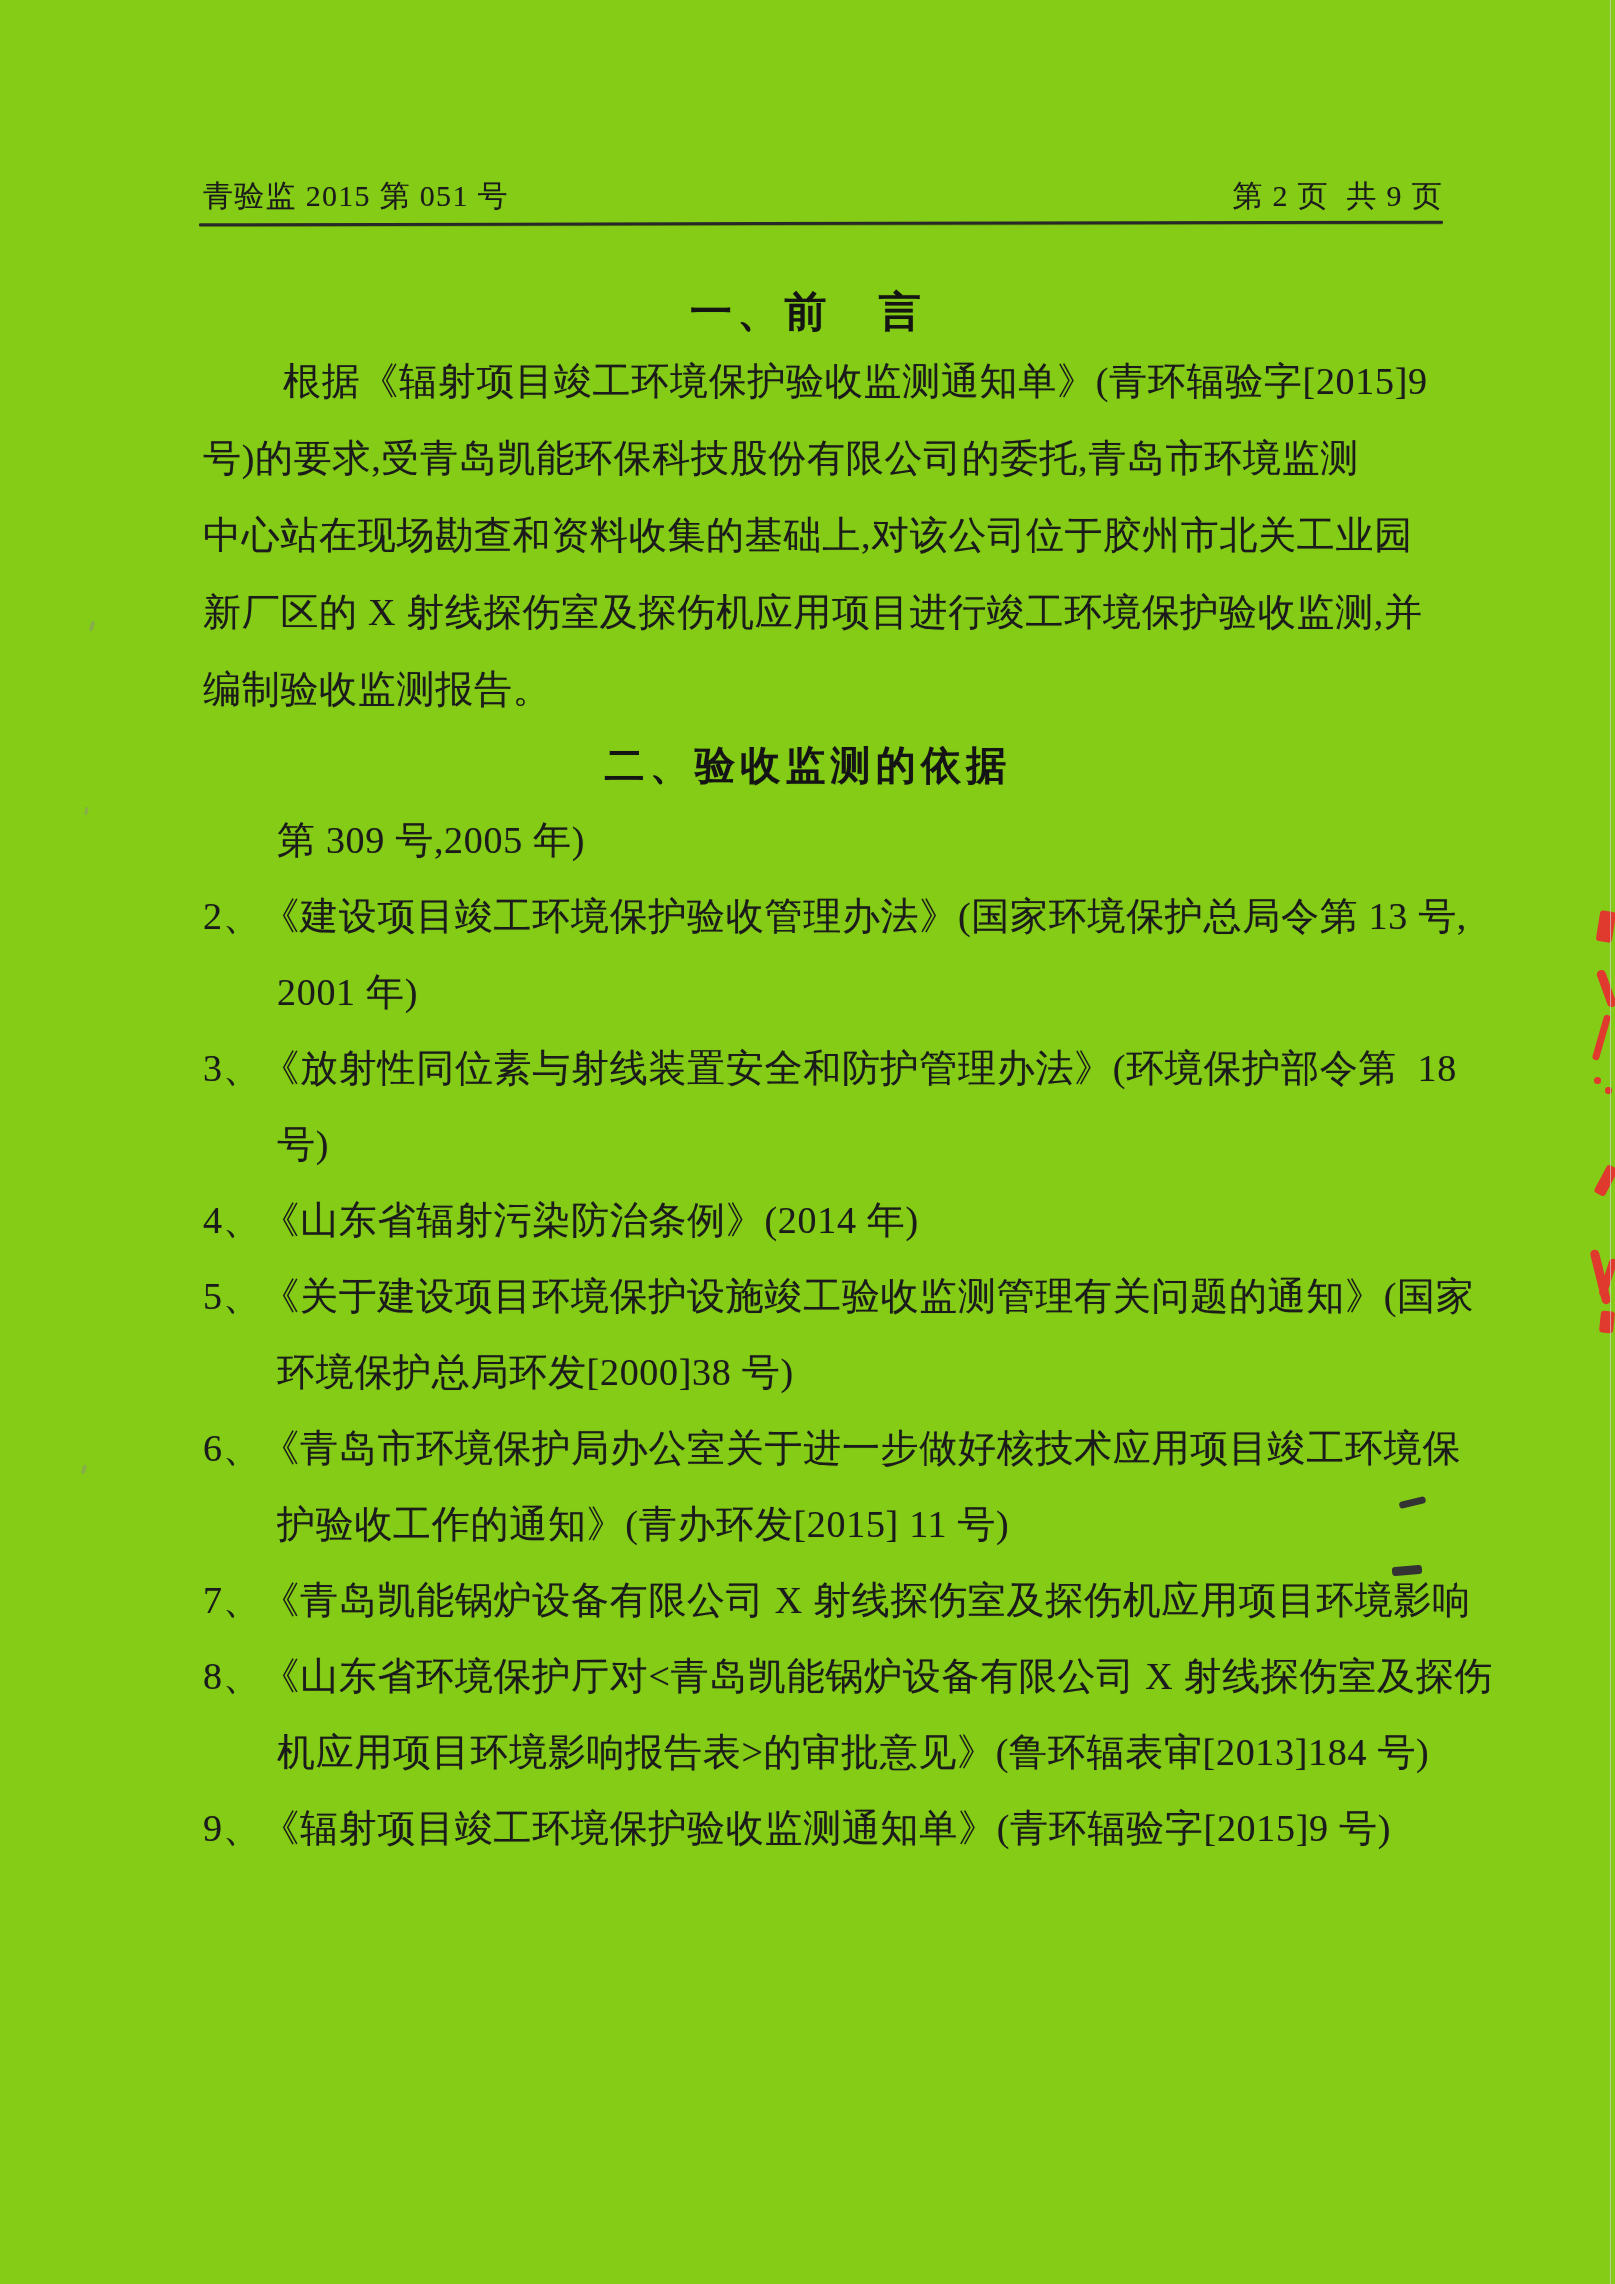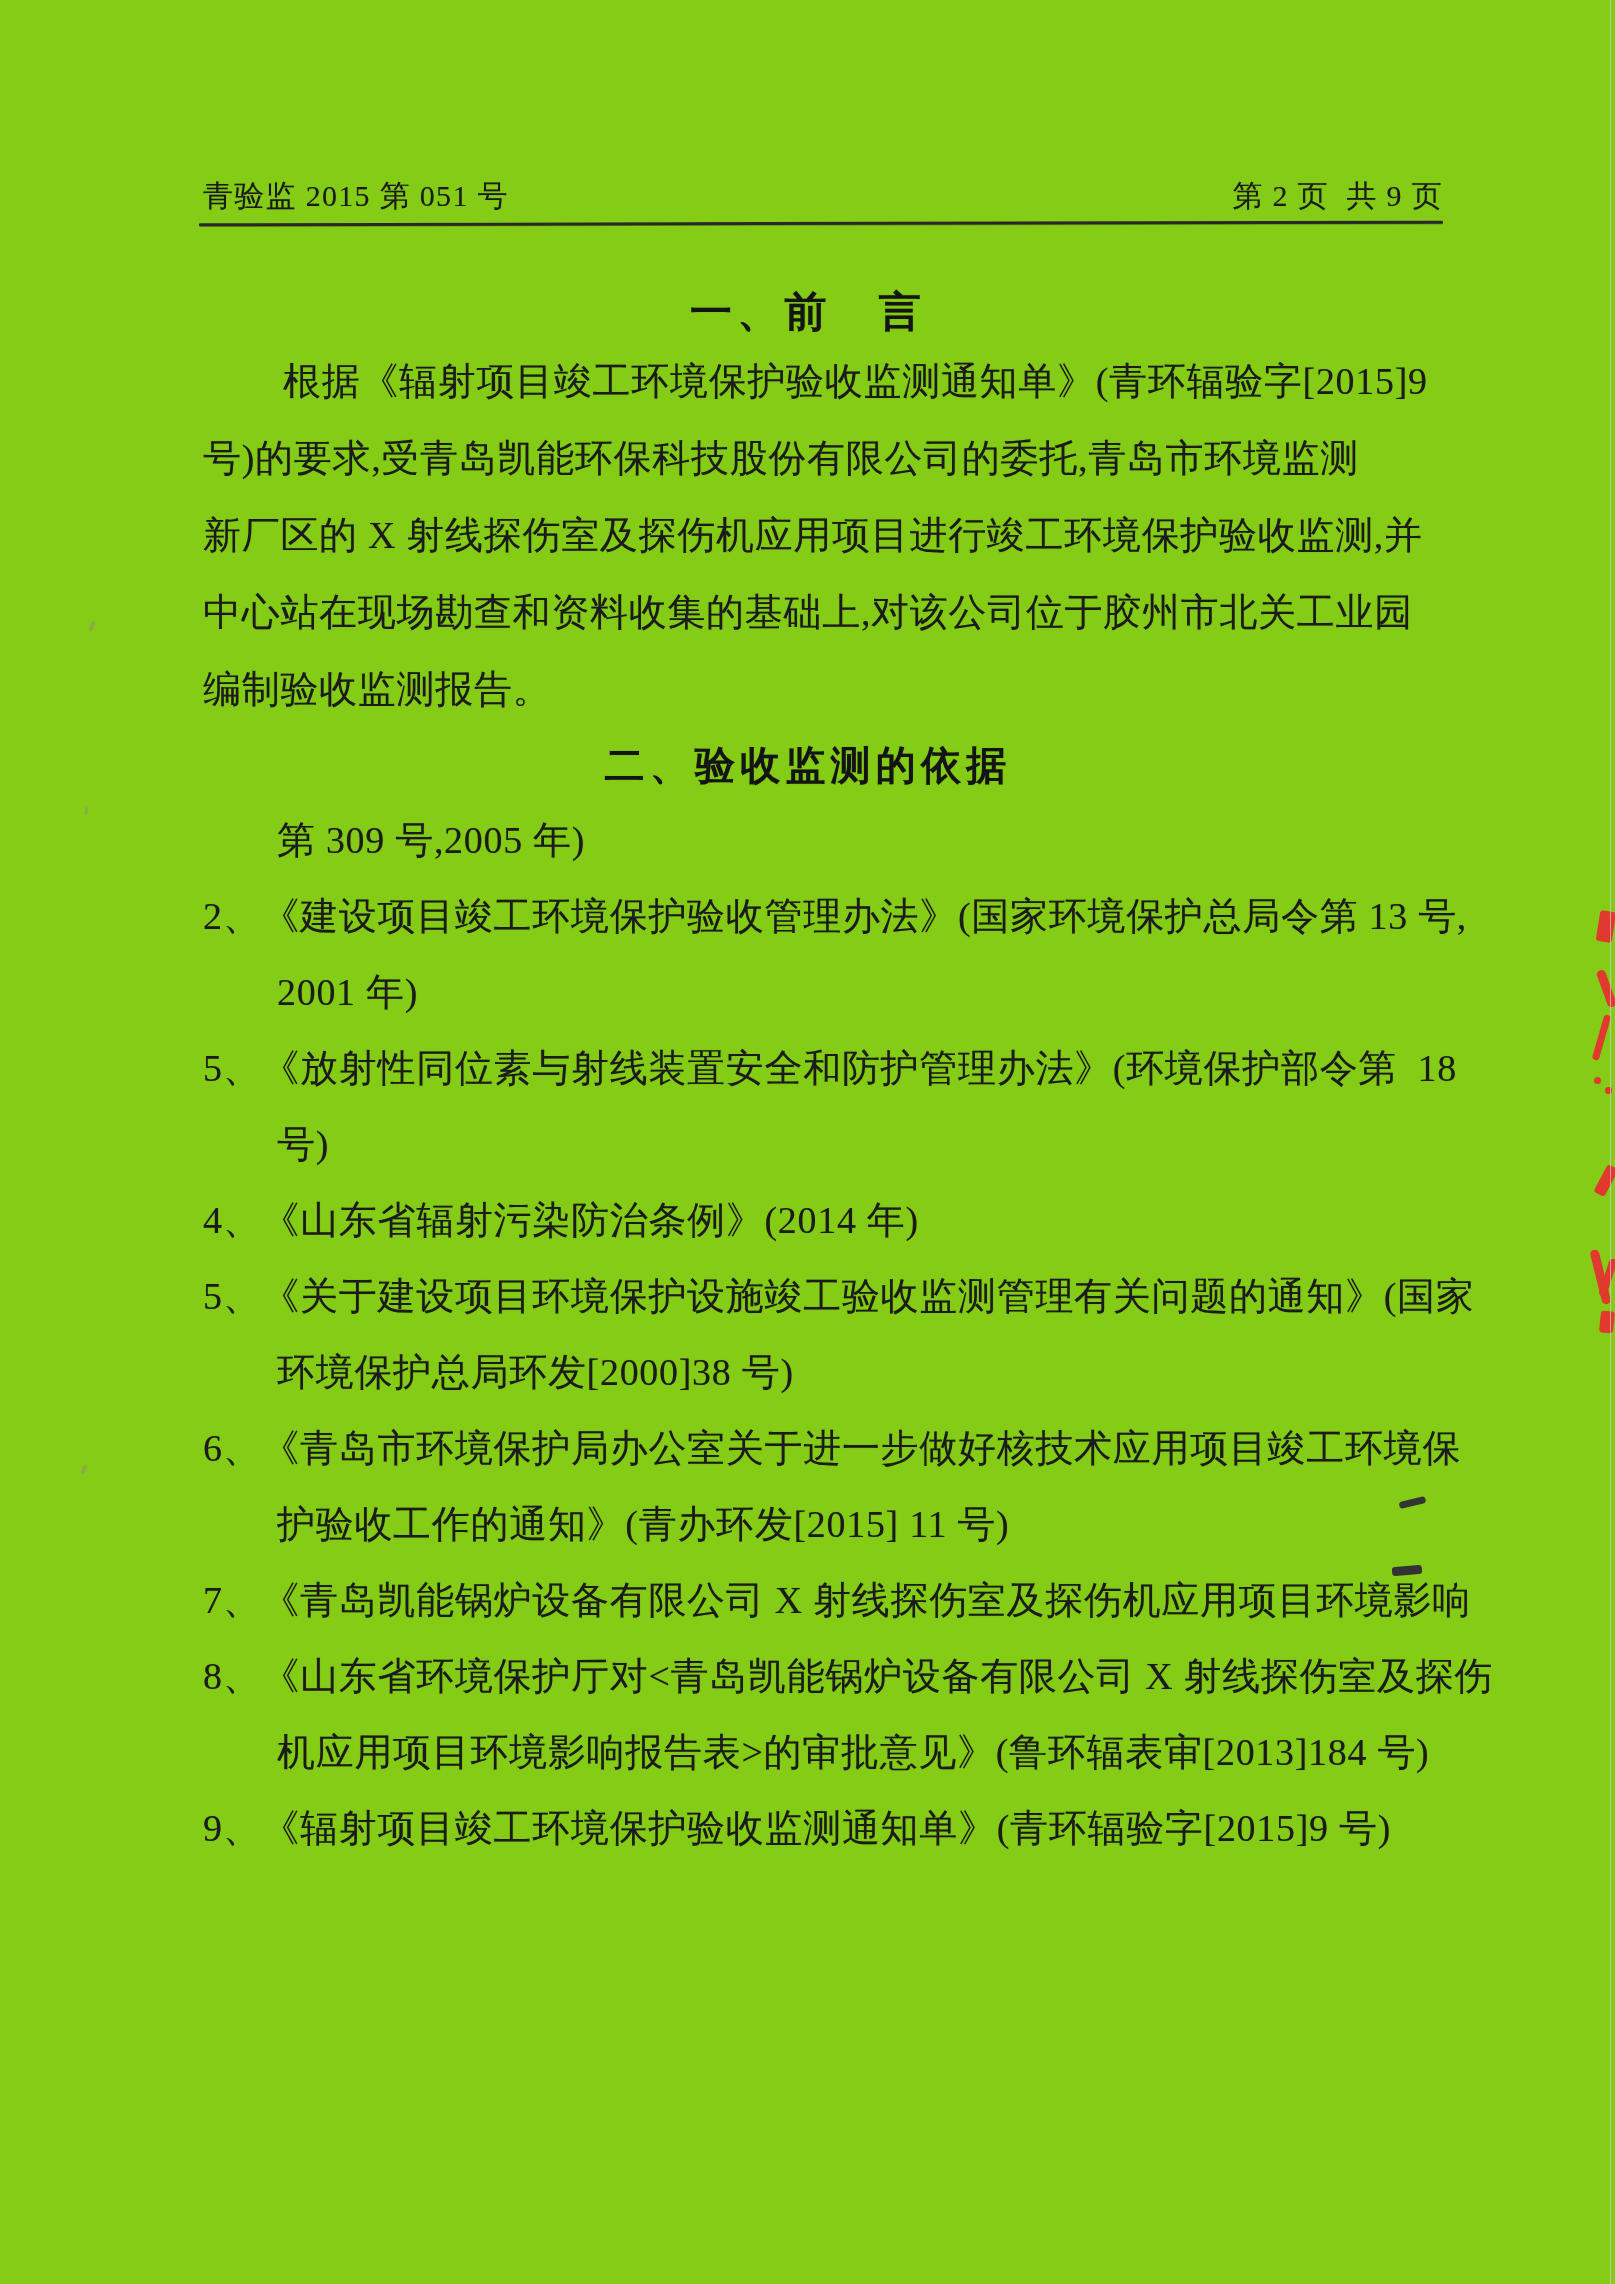--- a/index.html
+++ b/index.html
@@ -82,32 +82,32 @@
 
   <div class="hdr hdr-left">青验监 2015 第 051 号</div>
   <div class="hdr hdr-right">第 2 页  共 9 页</div>
   <div class="rule"></div>
 
   <div class="sec-title t1">一、前　言</div>
 
   <div class="intro">
     <div class="line indent">根据《辐射项目竣工环境保护验收监测通知单》(青环辐验字[2015]9</div>
     <div class="line">号)的要求,受青岛凯能环保科技股份有限公司的委托,青岛市环境监测</div>
+    <div class="line">中心站在现场勘查和资料收集的基础上,对该公司位于胶州市北关工业园</div>
     <div class="line">新厂区的 X 射线探伤室及探伤机应用项目进行竣工环境保护验收监测,并</div>
-    <div class="line">中心站在现场勘查和资料收集的基础上,对该公司位于胶州市北关工业园</div>
     <div class="line">编制验收监测报告。</div>
   </div>
 
   <div class="sec-title t2">二、验收监测的依据</div>
 
   <div class="reflist">
     <div class="row cont">第 309 号,2005 年)</div>
     <div class="row">2、《建设项目竣工环境保护验收管理办法》(国家环境保护总局令第 13 号,</div>
     <div class="row cont">2001 年)</div>
-    <div class="row">5、《放射性同位素与射线装置安全和防护管理办法》(环境保护部令第  18</div>
+    <div class="row">3、《放射性同位素与射线装置安全和防护管理办法》(环境保护部令第  18</div>
     <div class="row cont">号)</div>
     <div class="row">4、《山东省辐射污染防治条例》(2014 年)</div>
     <div class="row">5、《关于建设项目环境保护设施竣工验收监测管理有关问题的通知》(国家</div>
     <div class="row cont">环境保护总局环发[2000]38 号)</div>
     <div class="row">6、《青岛市环境保护局办公室关于进一步做好核技术应用项目竣工环境保</div>
     <div class="row cont">护验收工作的通知》(青办环发[2015] 11 号)</div>
     <div class="row">7、《青岛凯能锅炉设备有限公司 X 射线探伤室及探伤机应用项目环境影响</div>
     <div class="row">8、《山东省环境保护厅对&lt;青岛凯能锅炉设备有限公司 X 射线探伤室及探伤</div>
     <div class="row cont">机应用项目环境影响报告表&gt;的审批意见》(鲁环辐表审[2013]184 号)</div>
     <div class="row">9、《辐射项目竣工环境保护验收监测通知单》(青环辐验字[2015]9 号)</div>

